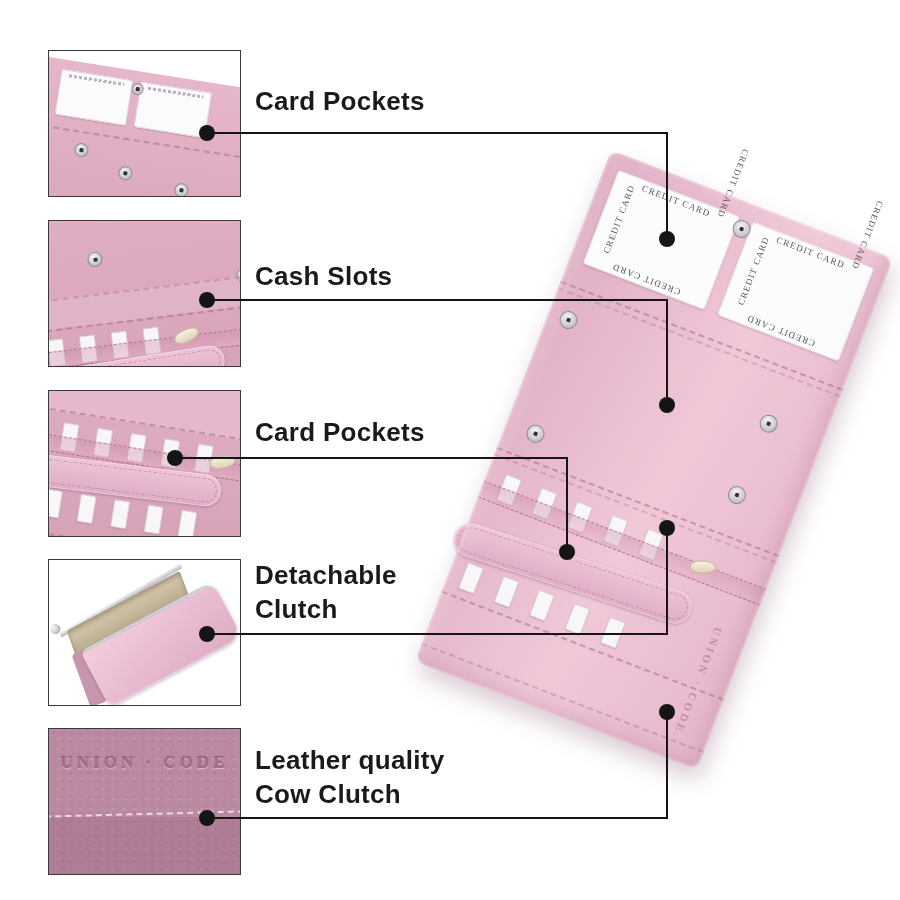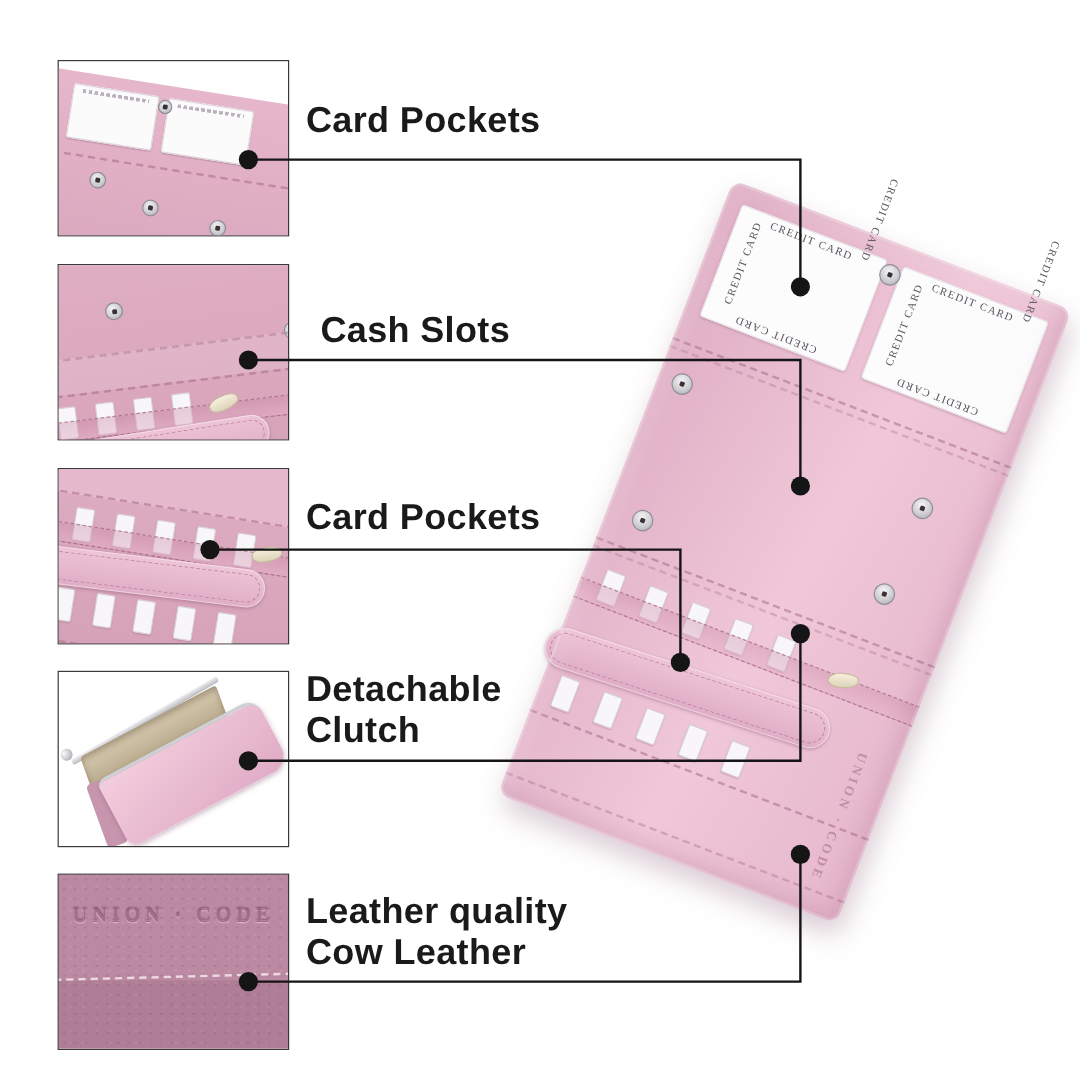--- a/index.html
+++ b/index.html
@@ -6,21 +6,21 @@
   .canvas{position:relative;width:900px;height:900px;background:#fff;overflow:hidden;
           font-family:"Liberation Sans",sans-serif;}
 
   
   .thumb{position:absolute;left:48px;width:191px;height:145px;border:1px solid #3a3a3a;
          background:#fff;overflow:hidden;z-index:2;}
   .t1{top:50px}.t2{top:220px}.t3{top:390px}.t4{top:559px}.t5{top:728px}
 
   
   .lbl{position:absolute;left:255px;z-index:6;color:#1a1a1a;
-       font-weight:bold;font-size:30px;line-height:34px;letter-spacing:.3px;}
+       font-weight:bold;font-size:26px;line-height:34px;letter-spacing:.3px;}
 
   
   .snap{position:absolute;border-radius:50%;
         background:radial-gradient(circle at 40% 35%,#f5f5f7,#c9c8ce 62%,#a5a4ad);
         border:1px solid #8f8e96;}
   .snap::after{content:"";position:absolute;left:50%;top:50%;width:4px;height:4px;
         margin:-2px 0 0 -2px;background:#3a3230;border-radius:1px;}
   .tab{position:absolute;width:15px;height:26px;background:#f8f6f8;border:1px solid #d9cdd6;
         border-radius:2px;box-shadow:0 1px 1px rgba(120,80,100,.25);}
   .strip{position:absolute;left:0;right:0;height:16px;
@@ -216,33 +216,33 @@
     <div class="t5w">
       <div class="t5txt">UNION · CODE</div>
       <div class="t5low"></div>
       <div class="t5stitch"></div>
     </div>
   </div>
 
   <div class="lbl" style="top:84px;">
     <div>Card Pockets</div>
   </div>
-  <div class="lbl" style="top:259px;margin-left:12px;">
+  <div class="lbl" style="top:259px;">
     <div>Cash Slots</div>
   </div>
   <div class="lbl" style="top:415px;">
     <div>Card Pockets</div>
   </div>
   <div class="lbl" style="top:558px;">
     <div>Detachable</div>
     <div>Clutch</div>
   </div>
   <div class="lbl" style="top:743px;">
     <div>Leather quality</div>
-    <div>Cow Leather</div>
+    <div>Cow Clutch</div>
   </div>
 
   <svg class="overlay" width="900" height="900" viewBox="0 0 900 900">
     <g stroke="#151515" stroke-width="2" fill="none">
       <path d="M207 133 H667 V239"></path>
       <path d="M207 300 H667 V405"></path>
       <path d="M175 458 H567 V552"></path>
       <path d="M207 634 H667 V528"></path>
       <path d="M207 818 H667 V712"></path>
     </g>

